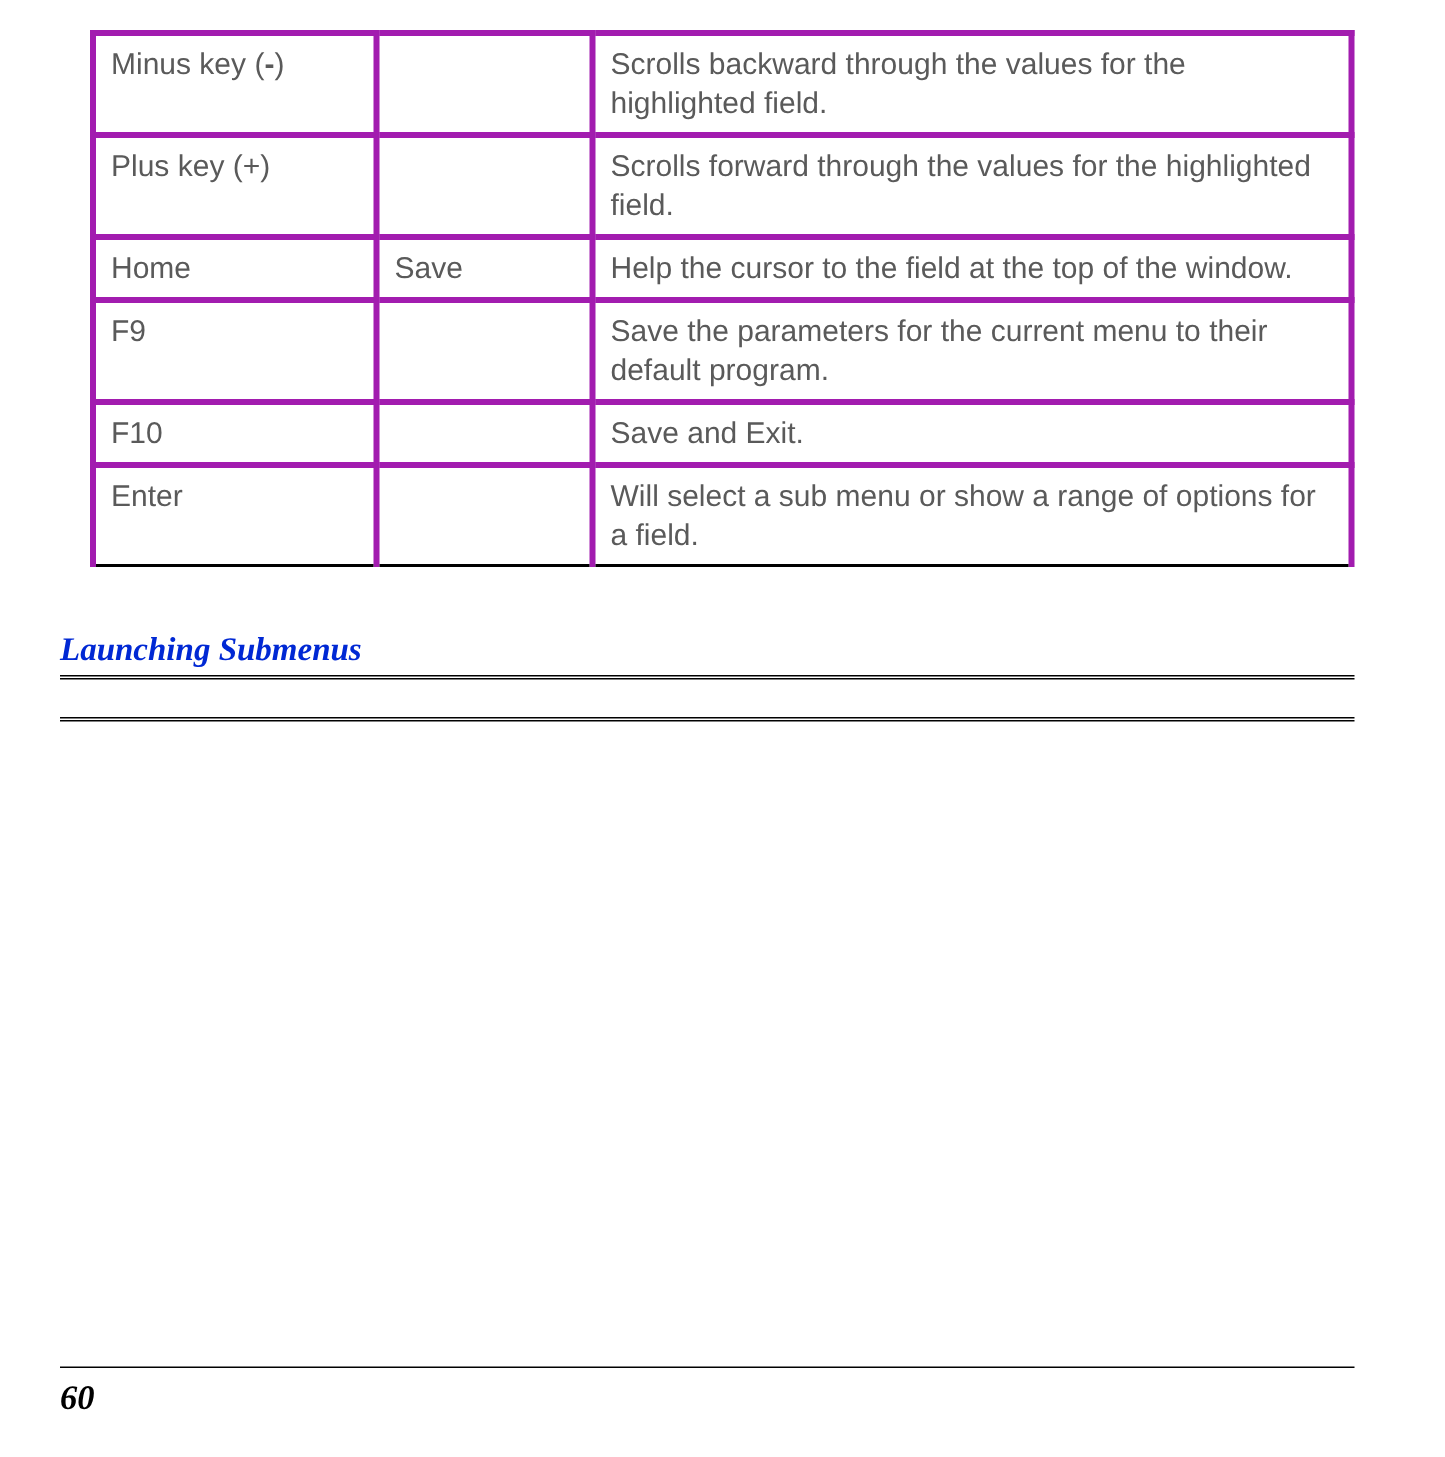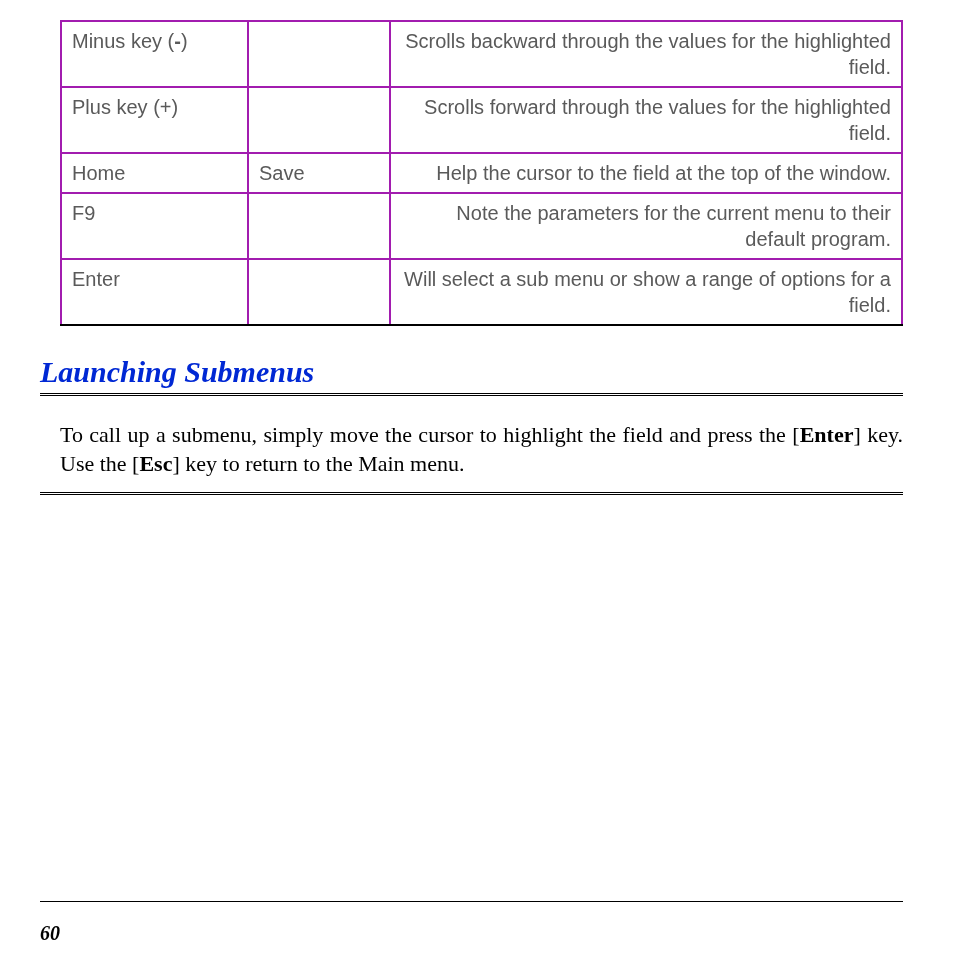--- a/index.html
+++ b/index.html
@@ -19,64 +19,64 @@
   }
   table.key-table {
     width: 100%;
     border-collapse: collapse;
     font-family: Arial, Helvetica, sans-serif;
     font-size: 20px;
     color: #5a5a5a;
     border-top: 2px solid #000;
   }
   table.key-table td {
-    border: 2px solid #a21caf;
+    border: 4px solid #a21caf;
     padding: 6px 10px;
     vertical-align: top;
     line-height: 1.3;
   }
   table.key-table tr:last-child td {
     border-bottom: 2px solid #000;
   }
   table.key-table td:nth-child(1) { width: 165px; }
   table.key-table td:nth-child(2) { width: 120px; }
-  table.key-table td:nth-child(3) { width: auto; text-align: right; }
+  table.key-table td:nth-child(3) { width: auto; }
   .italic { }
   .bold { font-weight: bold; }
 
   h2.section-heading {
     font-family: "Times New Roman", Times, serif;
     font-style: italic;
     font-weight: bold;
     color: #0028d4;
-    font-size: 30px;
-    margin: 29px 0 4px -20px;
+    font-size: 22px;
+    margin: 42px 0 4px -20px;
   }
   .rule-double {
     border: none;
     border-top: 3px double #000;
     height: 3px;
     margin: 0 0 22px -20px;
   }
   p.body {
     margin: 0 0 14px 0;
     font-size: 22px;
     line-height: 1.3;
     text-align: justify;
   }
   .footer {
     position: absolute;
     bottom: 26px;
     left: 40px;
     right: 60px;
     border-top: 1px solid #000;
-    padding-top: 20px;
+    padding-top: 7px;
     font-style: italic;
     font-weight: bold;
-    font-size: 20px;
+    font-size: 23px;
   }
 </style>
 </head>
 <body>
 
 <div class="page">
 
   <table class="key-table">
     <tbody id="table-body">
         <tr>
@@ -90,37 +90,39 @@
           <td><span>Scrolls forward through the values for the highlighted field.</span></td>
         </tr>
         <tr>
           <td><span>Home</span></td>
           <td>Save</td>
           <td><span>Help the cursor to the field at the top of the window.</span></td>
         </tr>
         <tr>
           <td><span>F9</span></td>
           <td></td>
-          <td><span>Note the parameters for the current menu to their </span><span class="italic">default</span><span> program.</span></td>
+          <td><span>Save the parameters for the current menu to their </span><span class="italic">default</span><span> program.</span></td>
+        </tr>
+        <tr>
+          <td><span>F10</span></td>
+          <td></td>
+          <td><span>Save and Exit.</span></td>
         </tr>
         <tr>
           <td><span>Enter</span></td>
           <td></td>
           <td><span>Will select a sub menu or show a range of options for a field.</span></td>
         </tr>
       </tbody>
   </table>
 
   <h2 class="section-heading">Launching Submenus</h2>
   <hr class="rule-double">
 
 
-  <p class="body">
-    <span>To call up a submenu, simply move the cursor to highlight the field and press the [</span><span class="bold">Enter</span><span>] key.  Use the [</span><span class="bold">Esc</span><span>] key to return to the Main menu.</span>
-  </p>
 
   <hr class="rule-double">
 
 
 </div>
 
 <div class="footer">
   <span>60</span>
 </div>
 

